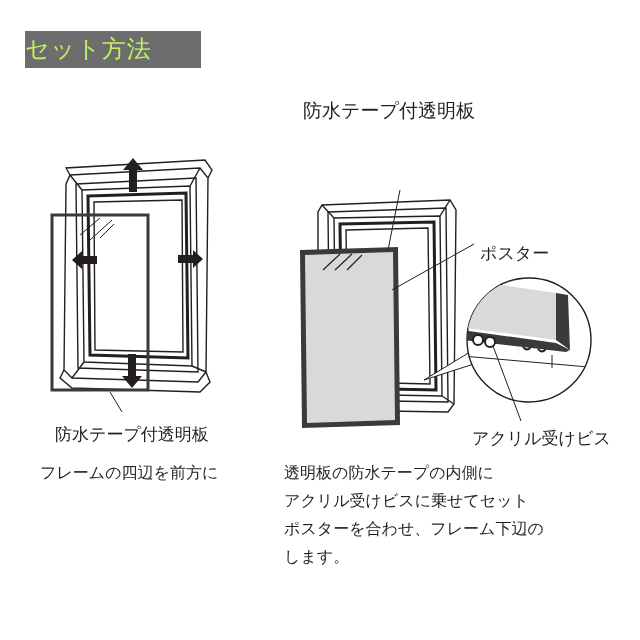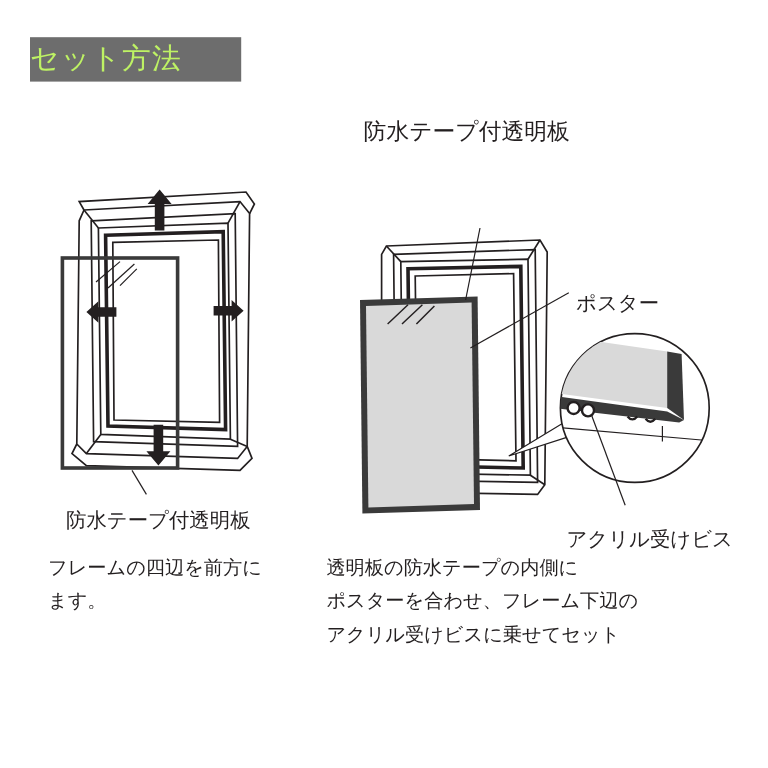--- a/index.html
+++ b/index.html
@@ -100,25 +100,25 @@
       <path d="M523,347 q4,5 8,0" fill="none" stroke="#231f20" stroke-width="2"></path>
       <path d="M538,349 q4,5 8,0" fill="none" stroke="#231f20" stroke-width="2"></path>
     </g>
   </g>
   <line x1="493" y1="346" x2="521" y2="421" stroke="#231f20" stroke-width="1"></line>
 </svg>
 
 <div class="label" style="left:55px;top:423px;">防水テープ付透明板</div>
 <div class="body-text" style="left:40px;top:459px;">
   <div>フレームの四辺を前方に</div>
-  <div>ます。</div>
 </div>
 
 <div class="body-text" style="left:303px;top:97px;font-size:19px;line-height:26px;">
   <div>防水テープ付透明板</div>
 </div>
 <div class="label" style="left:480px;top:230px;margin-top:12px;">ポスター</div>
-<div class="label" style="left:472px;top:427px;margin-top:12px;">アクリル受けビス</div>
-<div class="body-text" style="left:272px;top:459px;">
+<div class="label" style="left:472px;top:427px;">アクリル受けビス</div>
+<div class="body-text" style="left:284px;top:459px;">
   <div>透明板の防水テープの内側に</div>
+  <div>アクリル受けビスに乗せてセット</div>
   <div>ポスターを合わせ、フレーム下辺の</div>
-  <div>アクリル受けビスに乗せてセット</div>
+  <div>します。</div>
 </div>
 
 </body></html>

